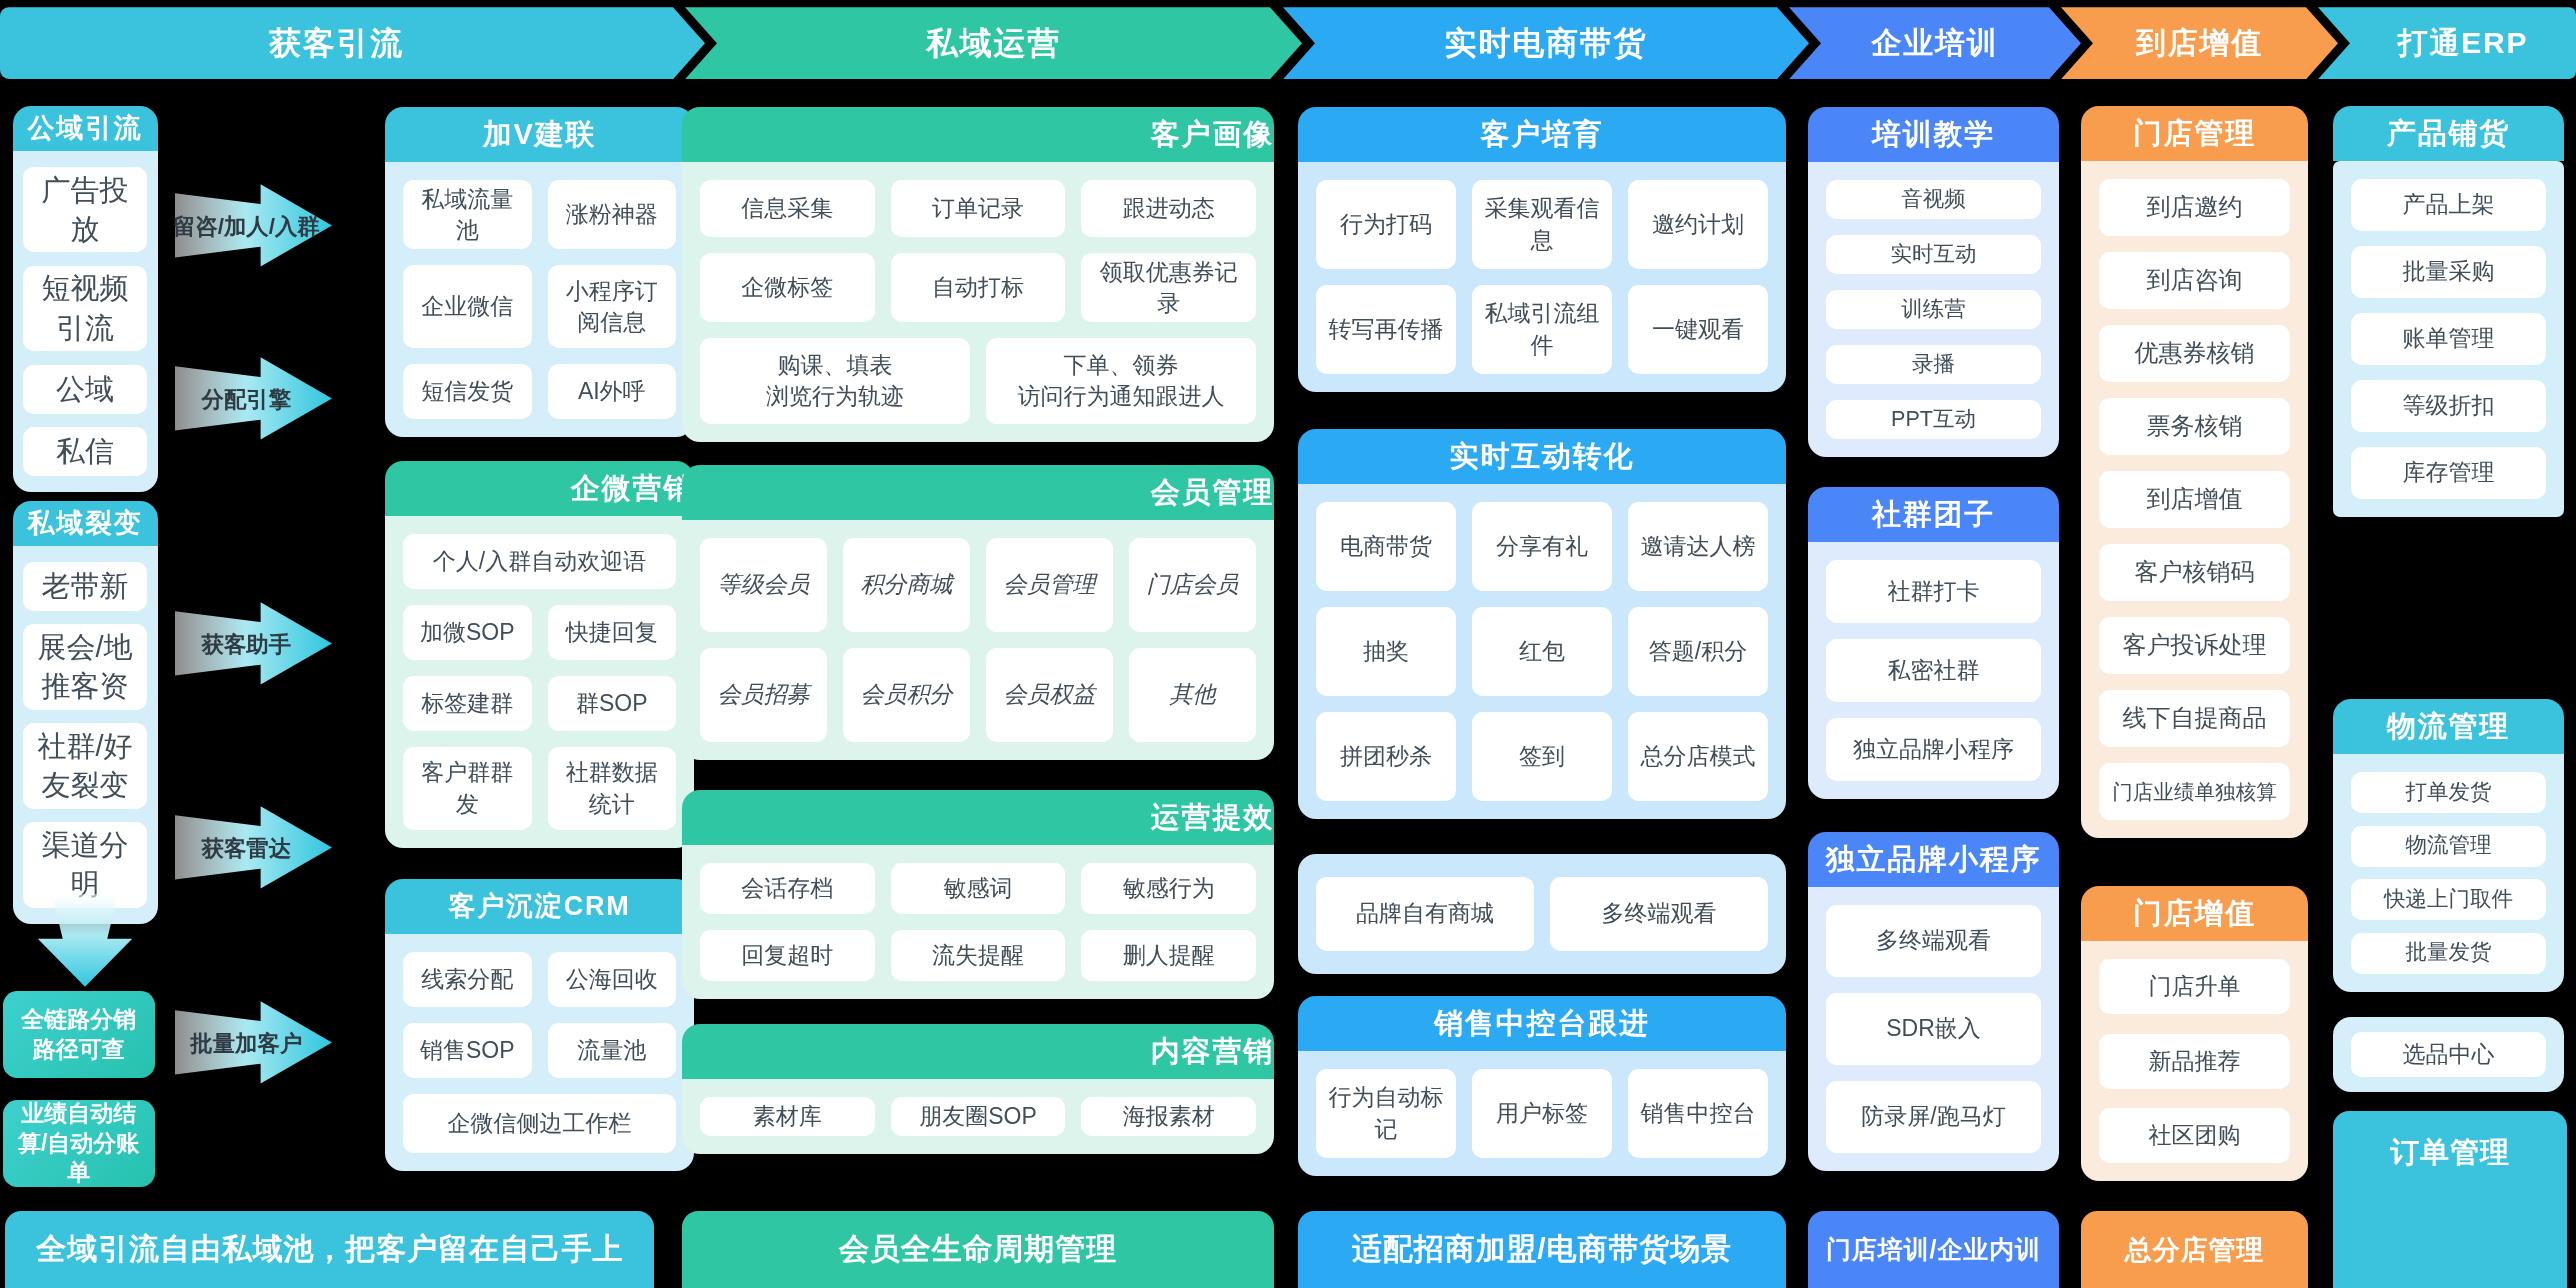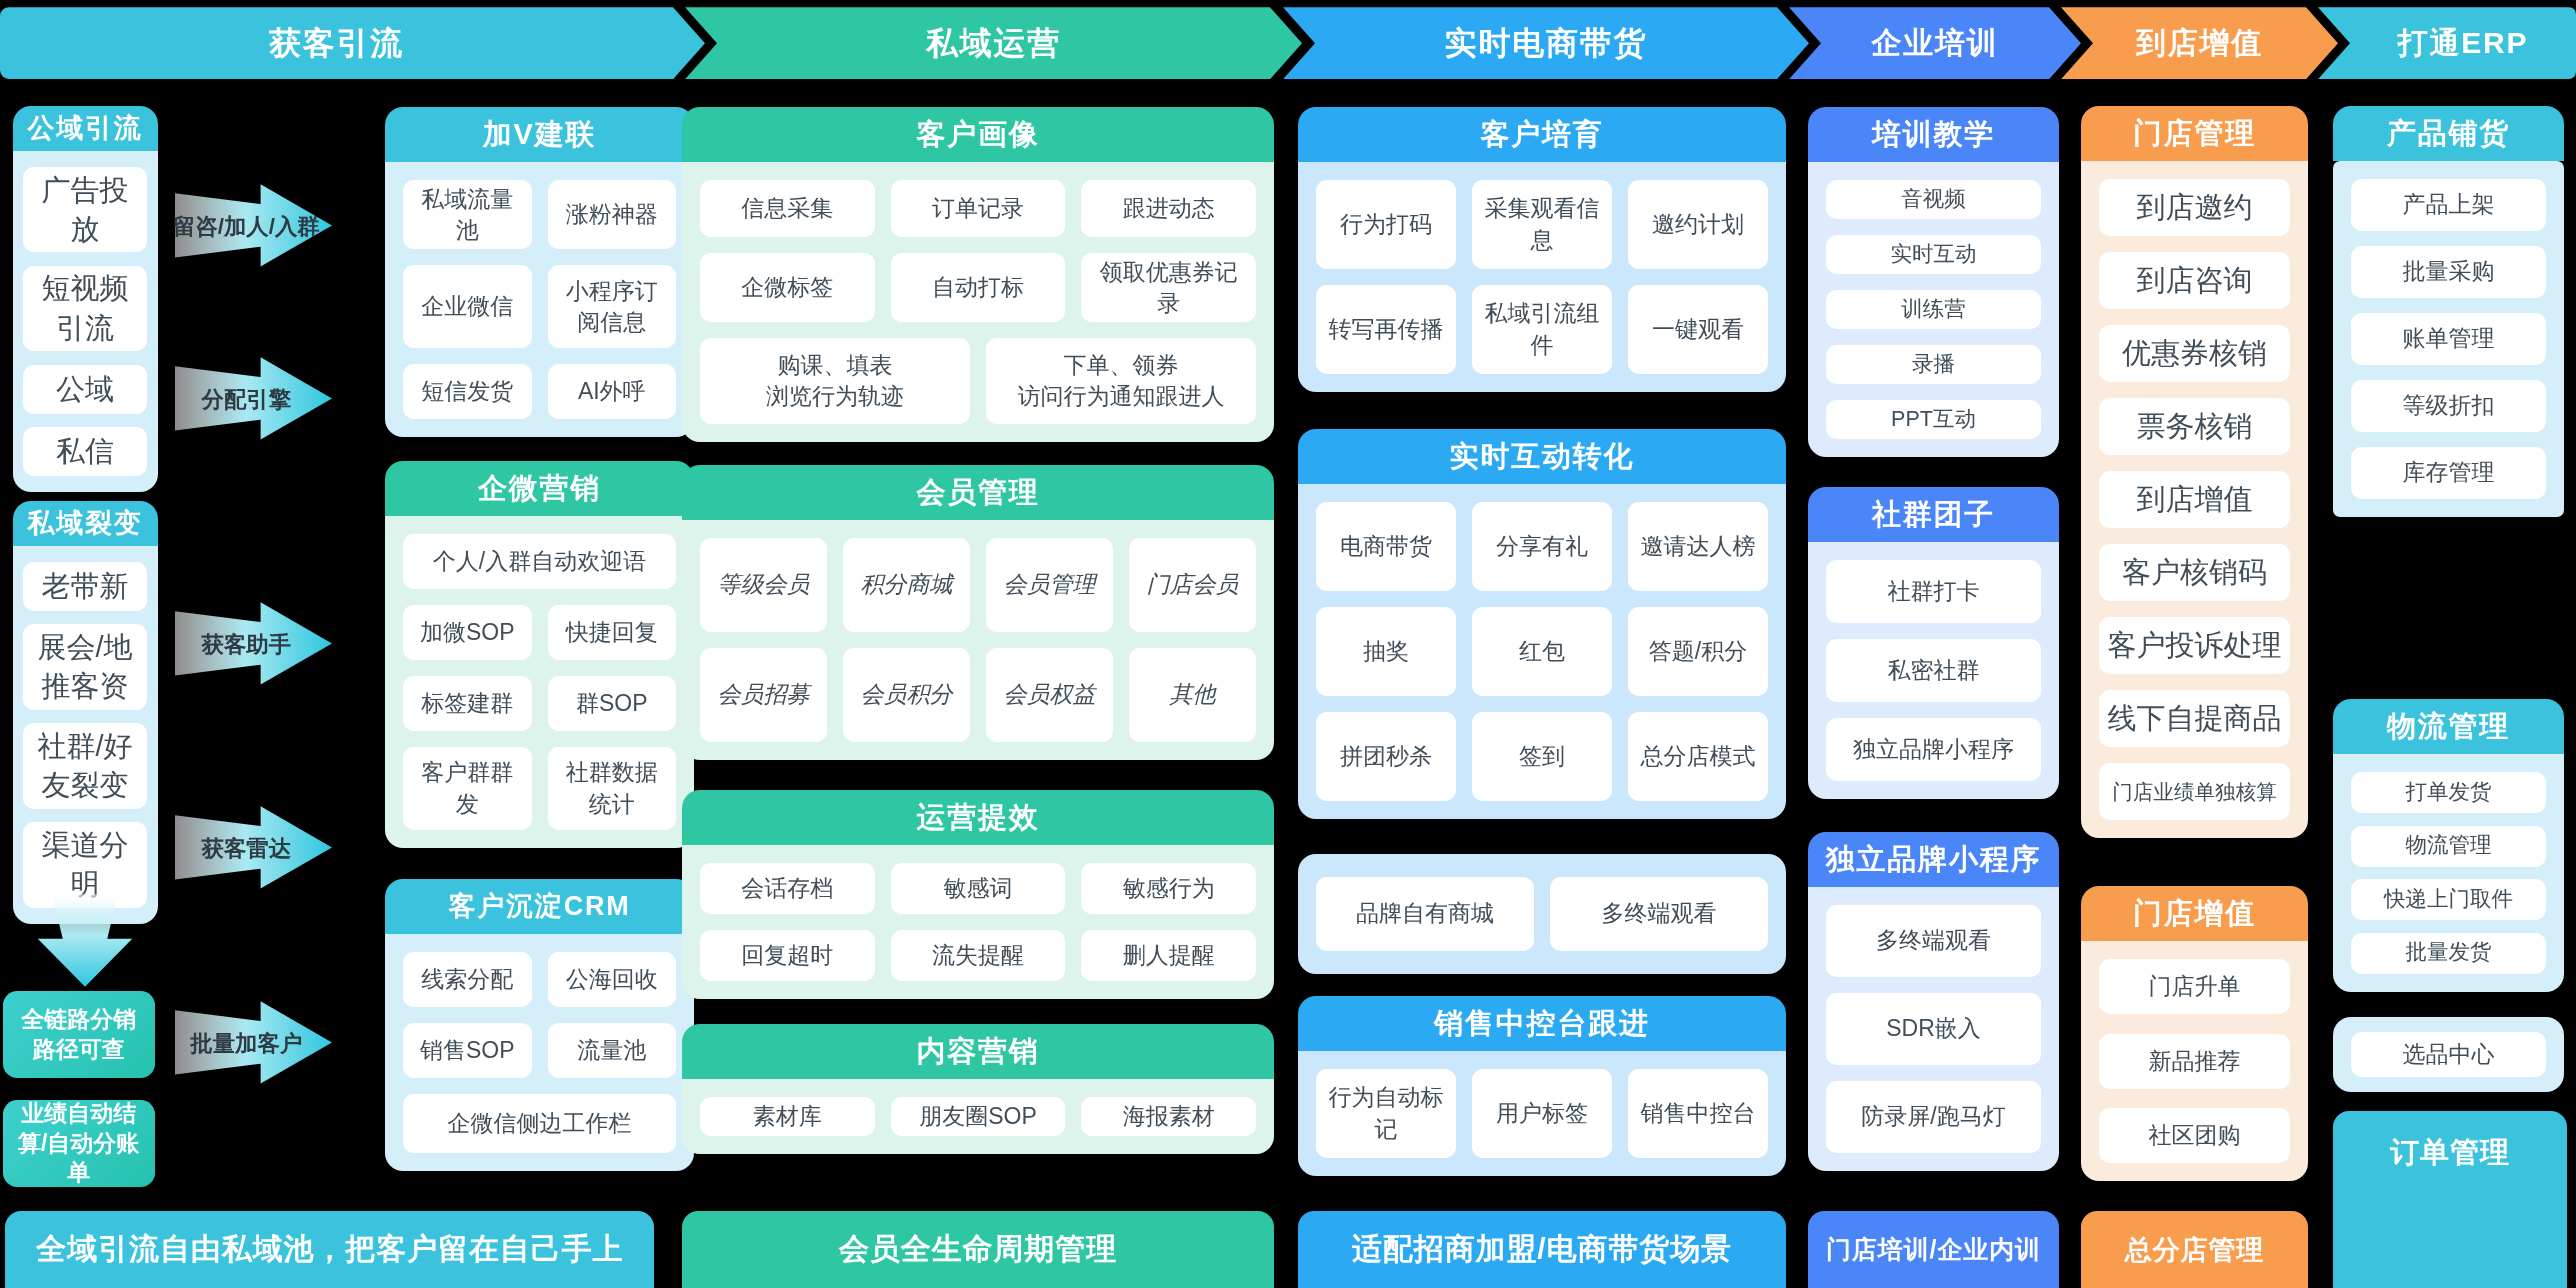--- a/index.html
+++ b/index.html
@@ -21,21 +21,21 @@
   #b4{left:1789px;width:292px;background:var(--blue);font-size:30px;}
   #b5{left:2061px;width:277px;background:var(--orange);font-size:30px;}
   #b6{left:2318px;width:258px;background:var(--cyan);font-size:30px;}
 
   
   .sec{position:absolute;border-radius:18px;}
   .sec-h{height:55px;line-height:55px;text-align:center;color:#fff;font-weight:700;
          font-size:29px;border-radius:18px 18px 0 0;letter-spacing:1.8px;}
   .sec-b{display:grid;gap:16px;padding:18px;border-radius:0 0 18px 18px;}
   .t-cyan .sec-h{background:var(--cyan);}   .t-cyan .sec-b{background:var(--cyan-l);}
-  .t-teal .sec-h{background:var(--teal);}   .t-teal .sec-b{background:var(--teal-l);}
+  .t-teal .sec-h{background:var(--teal);text-align:right;}   .t-teal .sec-b{background:var(--teal-l);}
   .t-sky  .sec-h{background:var(--sky);}    .t-sky  .sec-b{background:var(--sky-l);}
   .t-blue .sec-h{background:var(--blue);}   .t-blue .sec-b{background:var(--blue-l);}
   .t-orange .sec-h{background:var(--orange);} .t-orange .sec-b{background:var(--orange-l);}
   .g1{grid-template-columns:1fr;} .g2{grid-template-columns:repeat(2,1fr);}
   .g3{grid-template-columns:repeat(3,1fr);} .g4{grid-template-columns:repeat(4,1fr);}
   .g6{grid-template-columns:repeat(6,1fr);}
   .sp2{grid-column:span 2;} .sp3{grid-column:span 3;}
   .item{display:flex;align-items:center;justify-content:center;text-align:center;
         background:#fff;border-radius:10.7px;color:var(--ink);font-size:23px;
         min-height:55px;padding:3.6px 7.2px;line-height:1.35;white-space:pre-line;box-sizing:border-box;}
@@ -66,21 +66,21 @@
   #colD-s3 .item{min-height:74px;}
   
   #colE-s1,#colE-s2,#colE-s3{left:1808px;width:251px;}
   #colE-s1{top:107px;} #colE-s2{top:487px;} #colE-s3{top:832px;}
   #colE-s1 .item{min-height:39px;font-size:21.5px;}
   #colE-s2 .item{min-height:63px;}
   #colE-s3 .item{min-height:72px;}
   
   #colF-s1,#colF-s2{left:2081px;width:227px;}
   #colF-s1{top:106px;} #colF-s2{top:886px;}
-  #colF-s1 .sec-b{gap:16px;} #colF-s1 .item{min-height:57px;font-size:29px;}
+  #colF-s1 .sec-b{gap:16px;} #colF-s1 .item{min-height:57px;font-size:24px;}
   #colF-s2 .sec-b{gap:19.7px;} #colF-s2 .item{min-height:55px;}
   
   #colG-s1,#colG-s2,#colG-s3{left:2333px;width:231px;}
   #colG-s1{top:106px;} #colG-s2{top:699px;} #colG-s3{top:1017px;}
   #colG-s1 .item{min-height:52px;gap:0;} #colG-s1 .sec-b{gap:15px;border-radius:7px;}
   #colG-s2 .item{min-height:41px;font-size:21.5px;} #colG-s2 .sec-b{gap:12.5px;}
   #colG-s3 .sec-b{padding:15px 18px;background:var(--cyan-l);}
   #colG-s3 .item{min-height:45px;}
 
   

